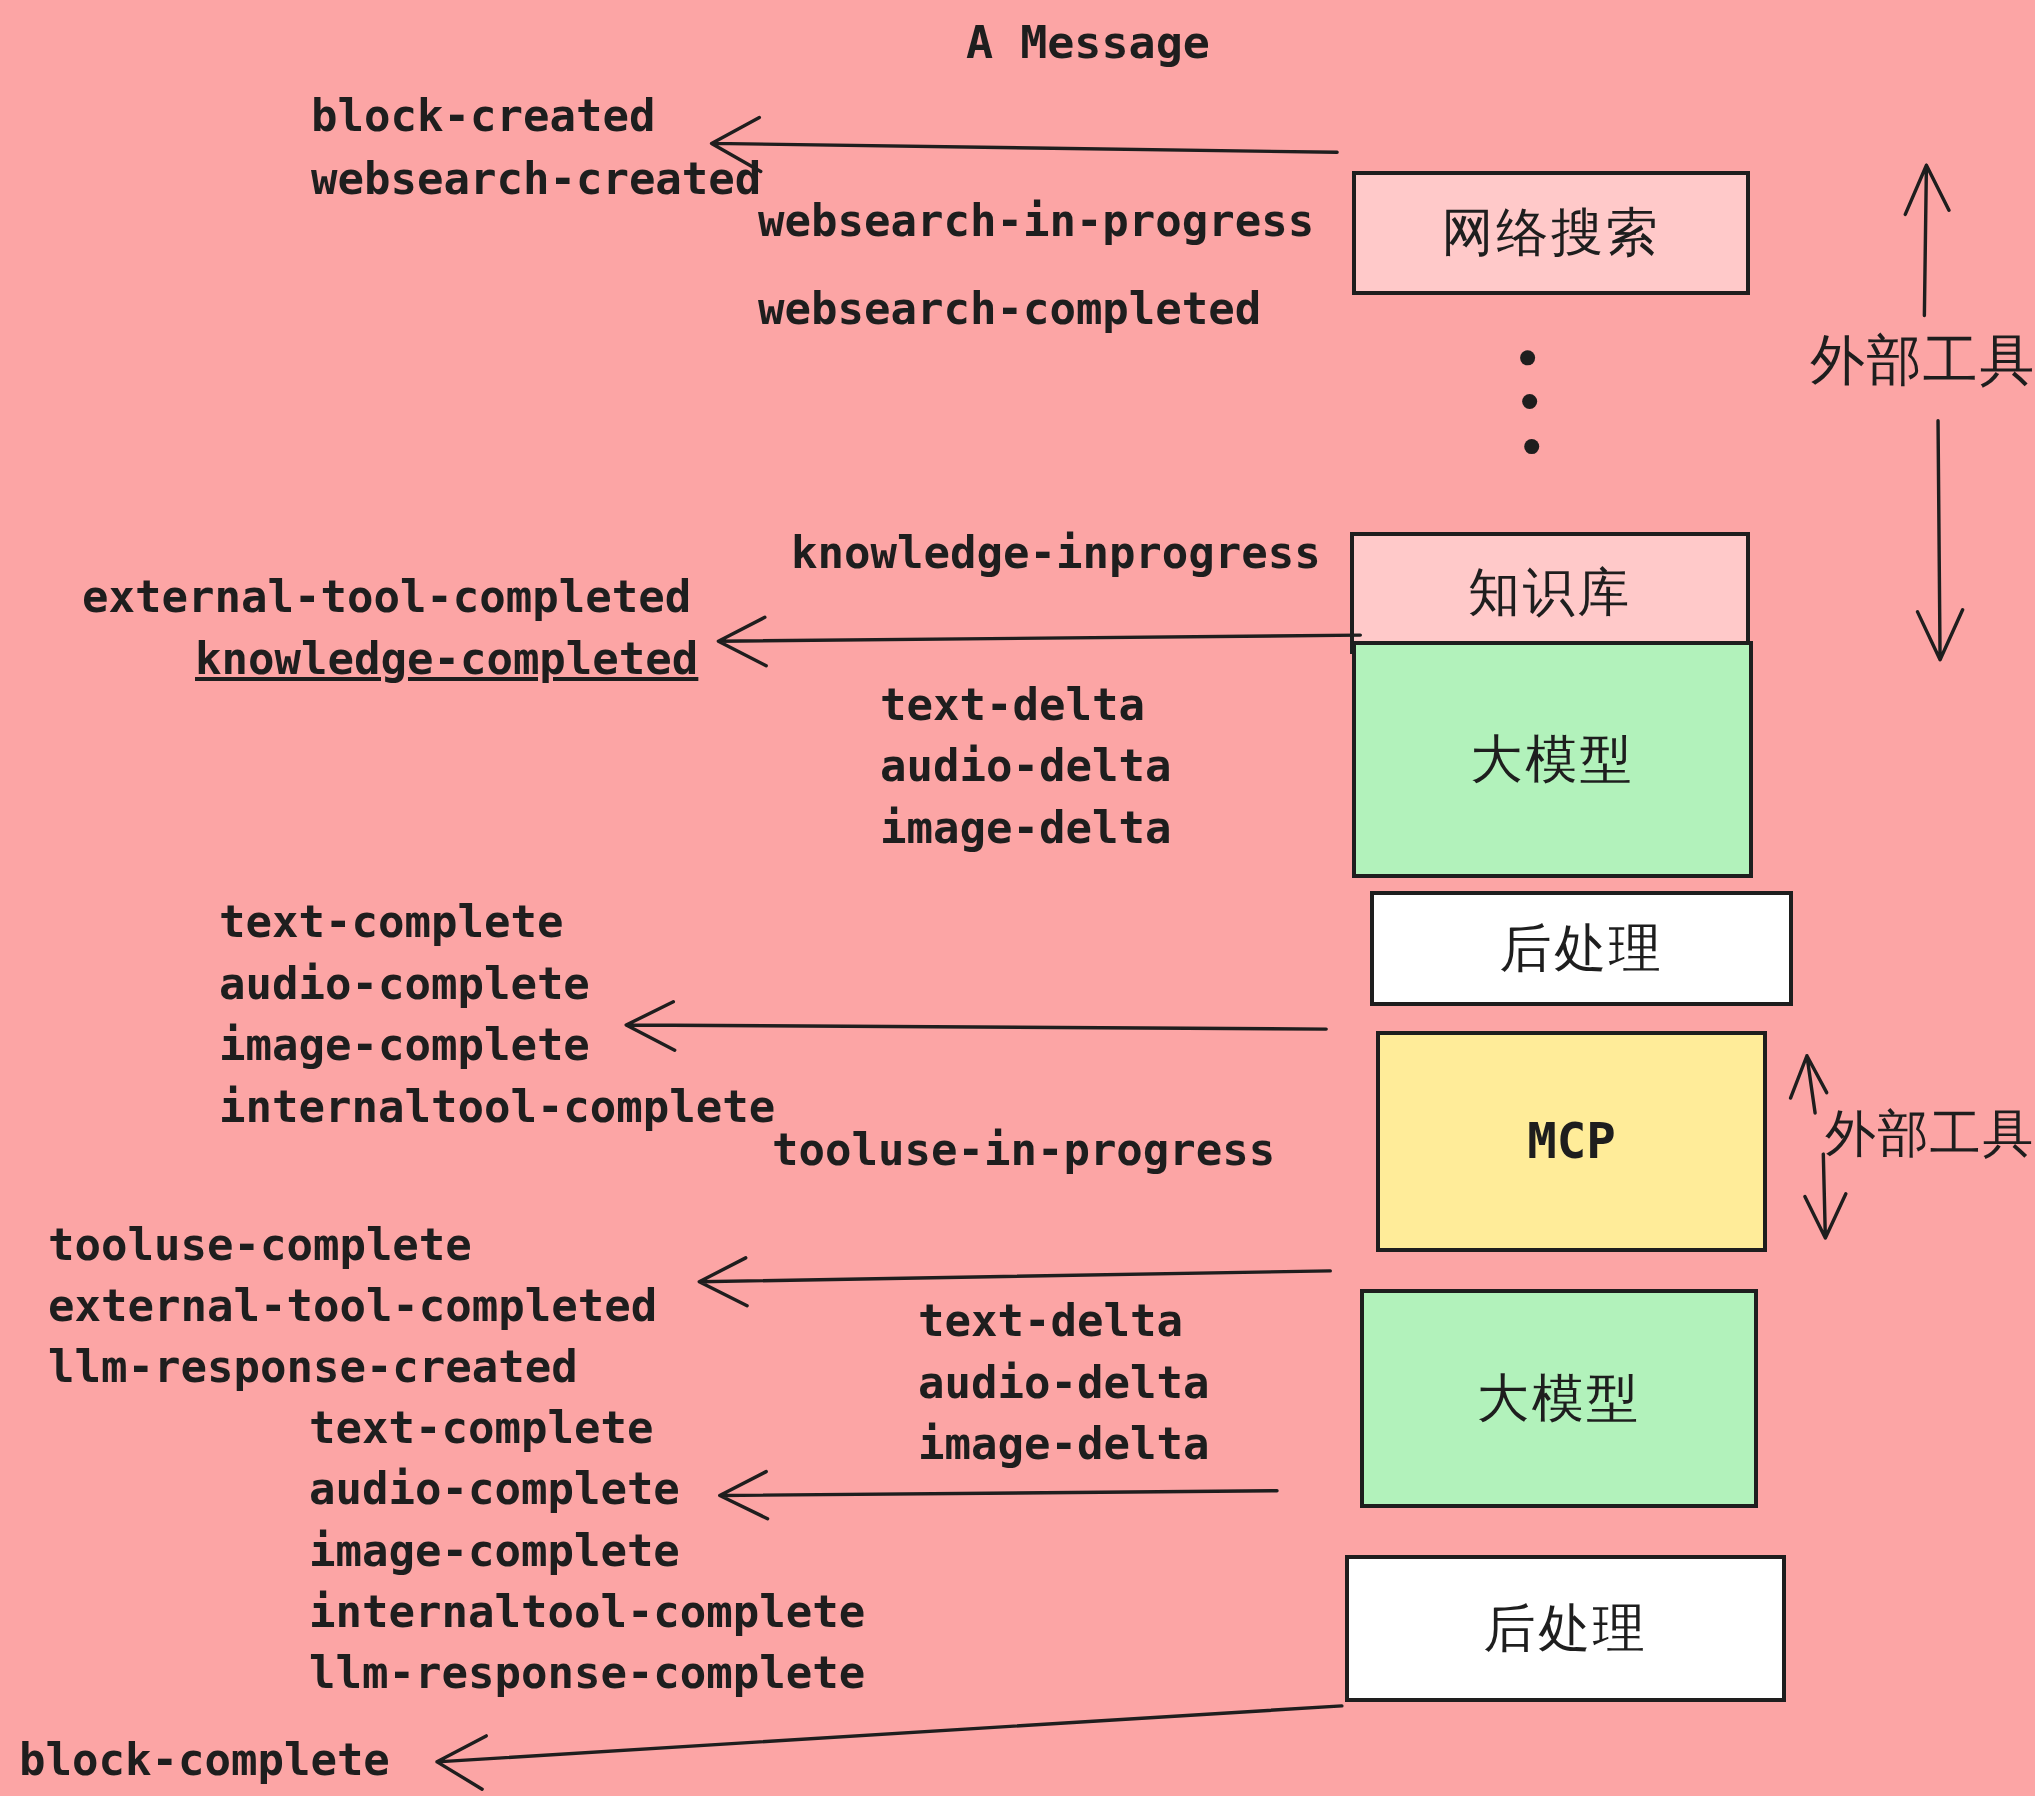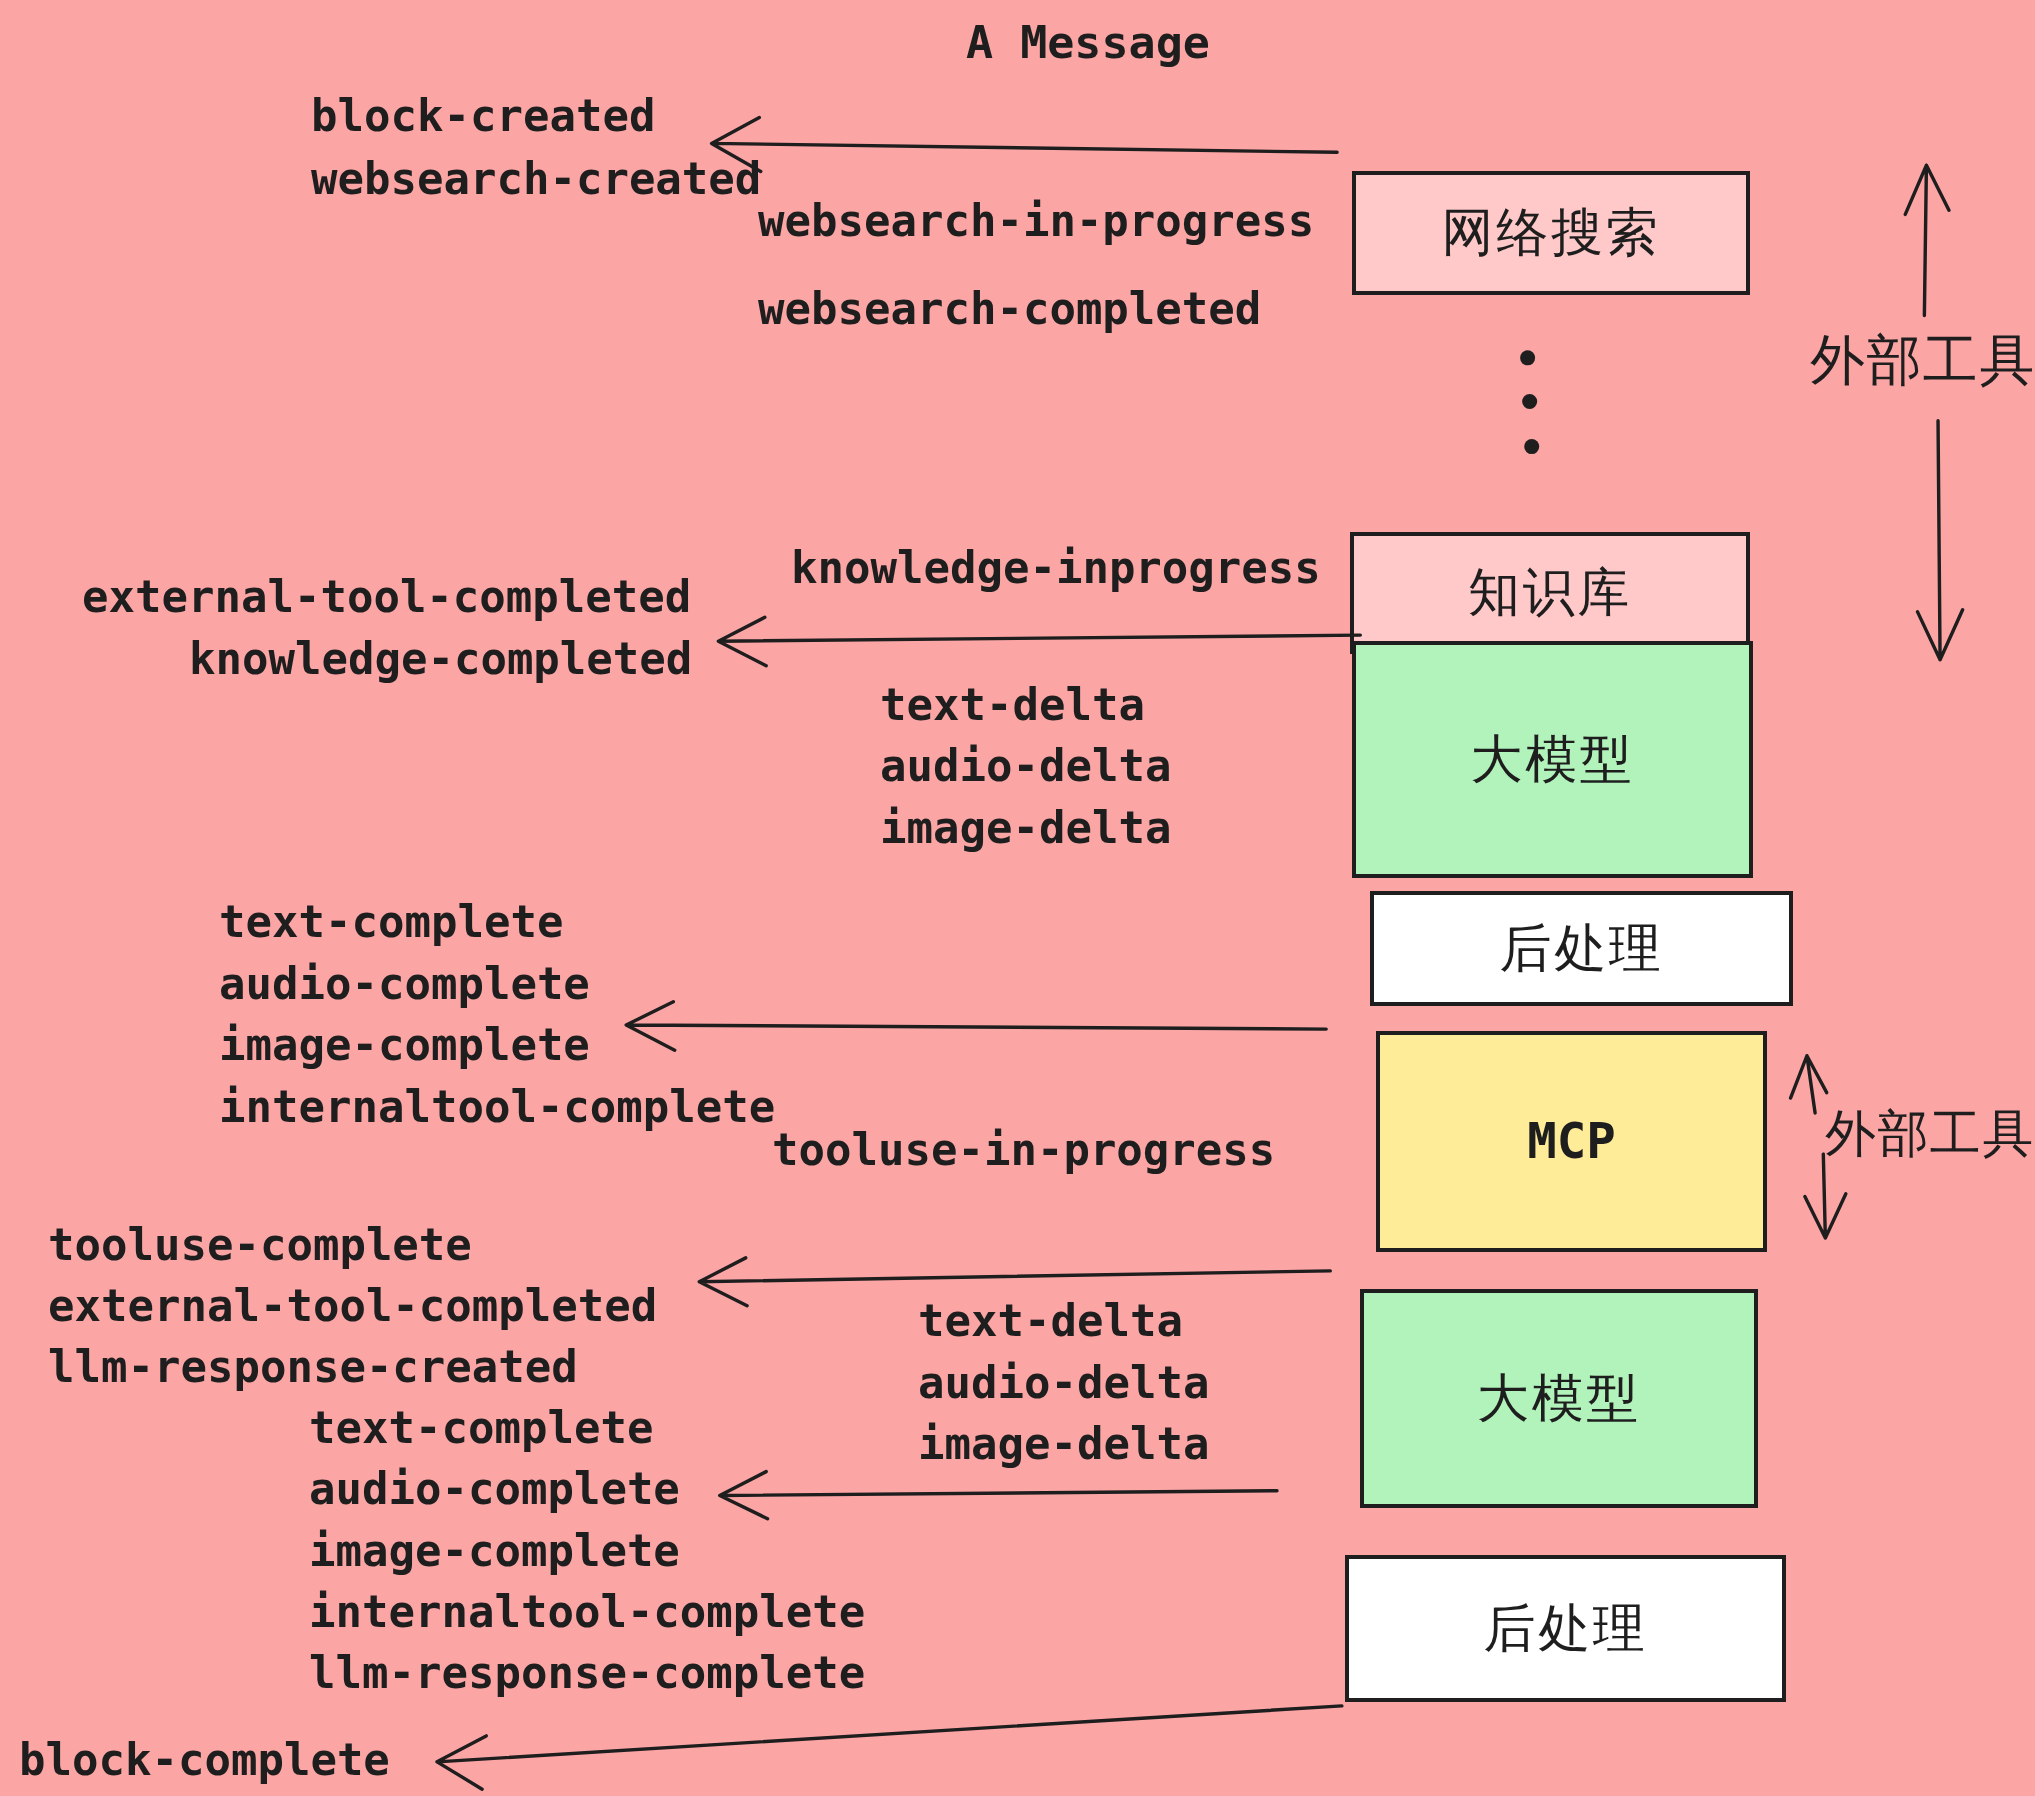--- a/index.html
+++ b/index.html
@@ -56,23 +56,23 @@
 <body>
 
 <div class="canvas">
 
   <div class="title" style="left:966px;top:16.4px;">A Message</div>
 
   <div class="ev" style="left:311px;top:94px;">block-created</div>
   <div class="ev" style="left:311px;top:157px;">websearch-created</div>
   <div class="ev" style="left:758px;top:199px;">websearch-in-progress</div>
   <div class="ev" style="left:758px;top:287px;">websearch-completed</div>
-  <div class="ev" style="left:791px;top:531px;margin-top:15px;">knowledge-inprogress</div>
+  <div class="ev" style="left:791px;top:531px;">knowledge-inprogress</div>
   <div class="ev" style="left:82px;top:575px;">external-tool-completed</div>
-  <div class="ev" style="left:189px;top:637px;">knowledge-completed</div>
+  <div class="ev" style="left:195px;top:637px;text-decoration:underline;">knowledge-completed</div>
 
   <div class="ev" style="left:880px;top:683px;">text-delta</div>
   <div class="ev" style="left:880px;top:744px;">audio-delta</div>
   <div class="ev" style="left:880px;top:806px;">image-delta</div>
 
   <div class="ev" style="left:219px;top:900px;">text-complete</div>
   <div class="ev" style="left:219px;top:962px;">audio-complete</div>
   <div class="ev" style="left:219px;top:1023px;">image-complete</div>
   <div class="ev" style="left:219px;top:1085px;">internaltool-complete</div>
 

